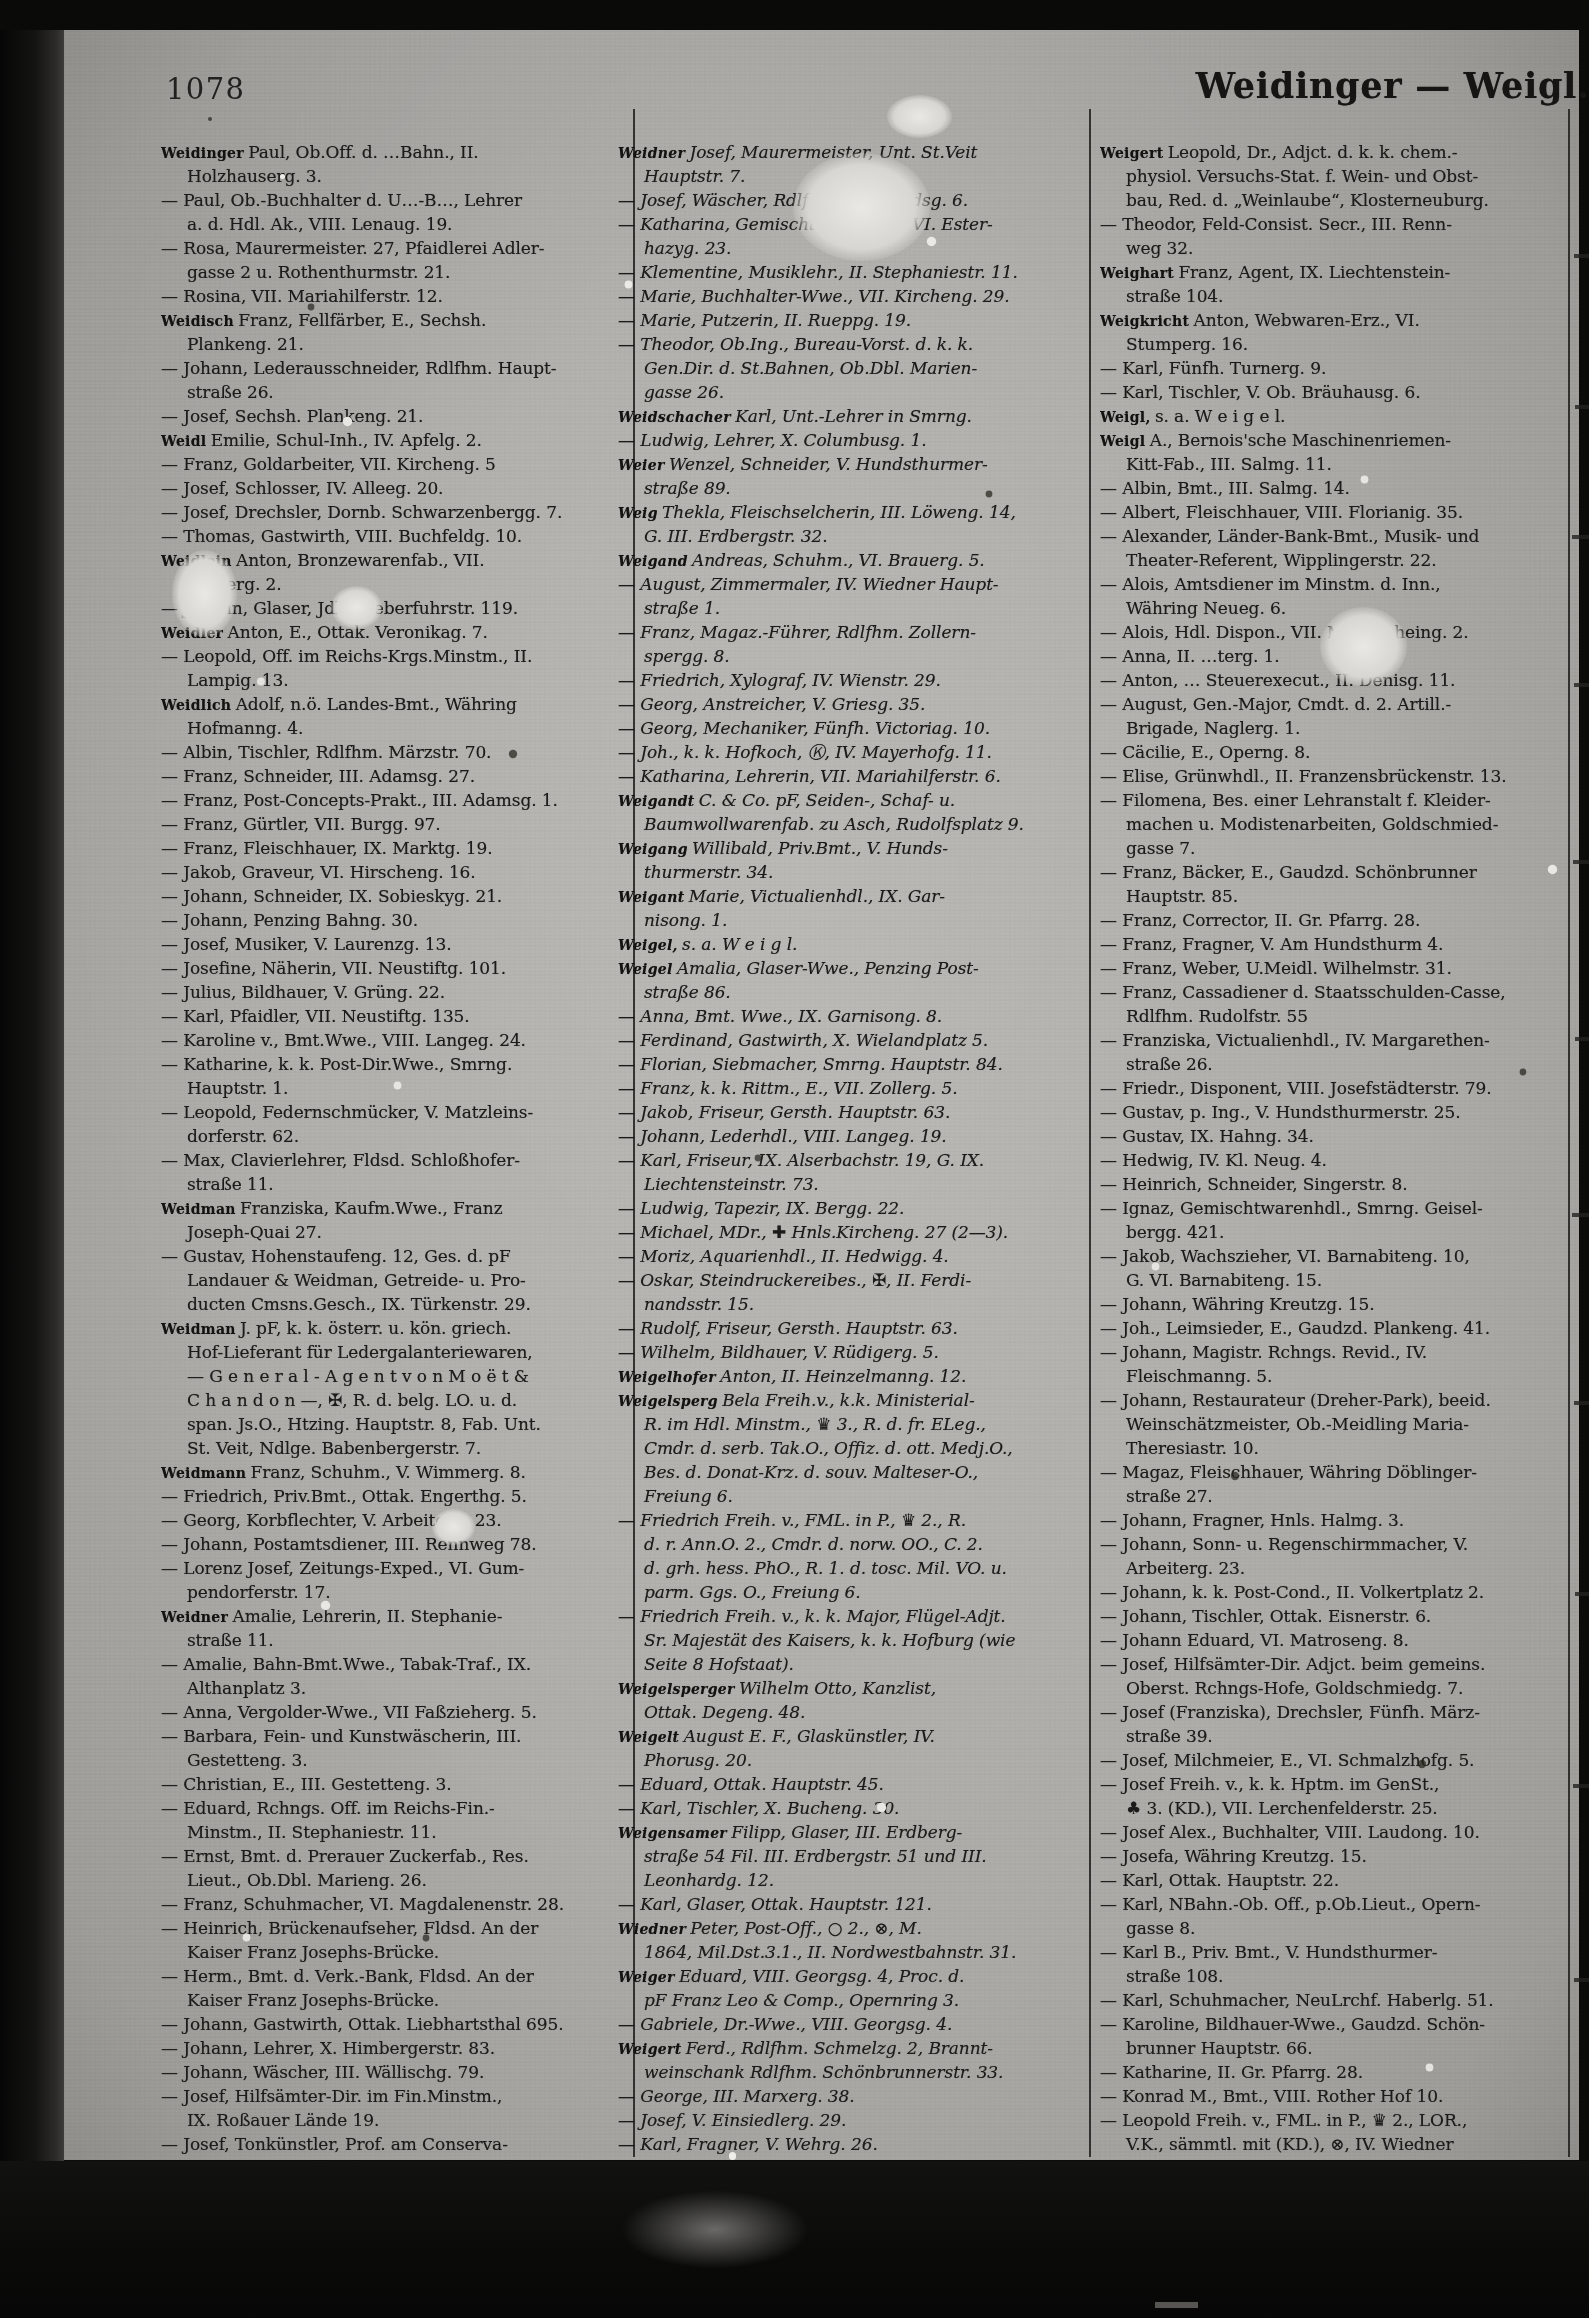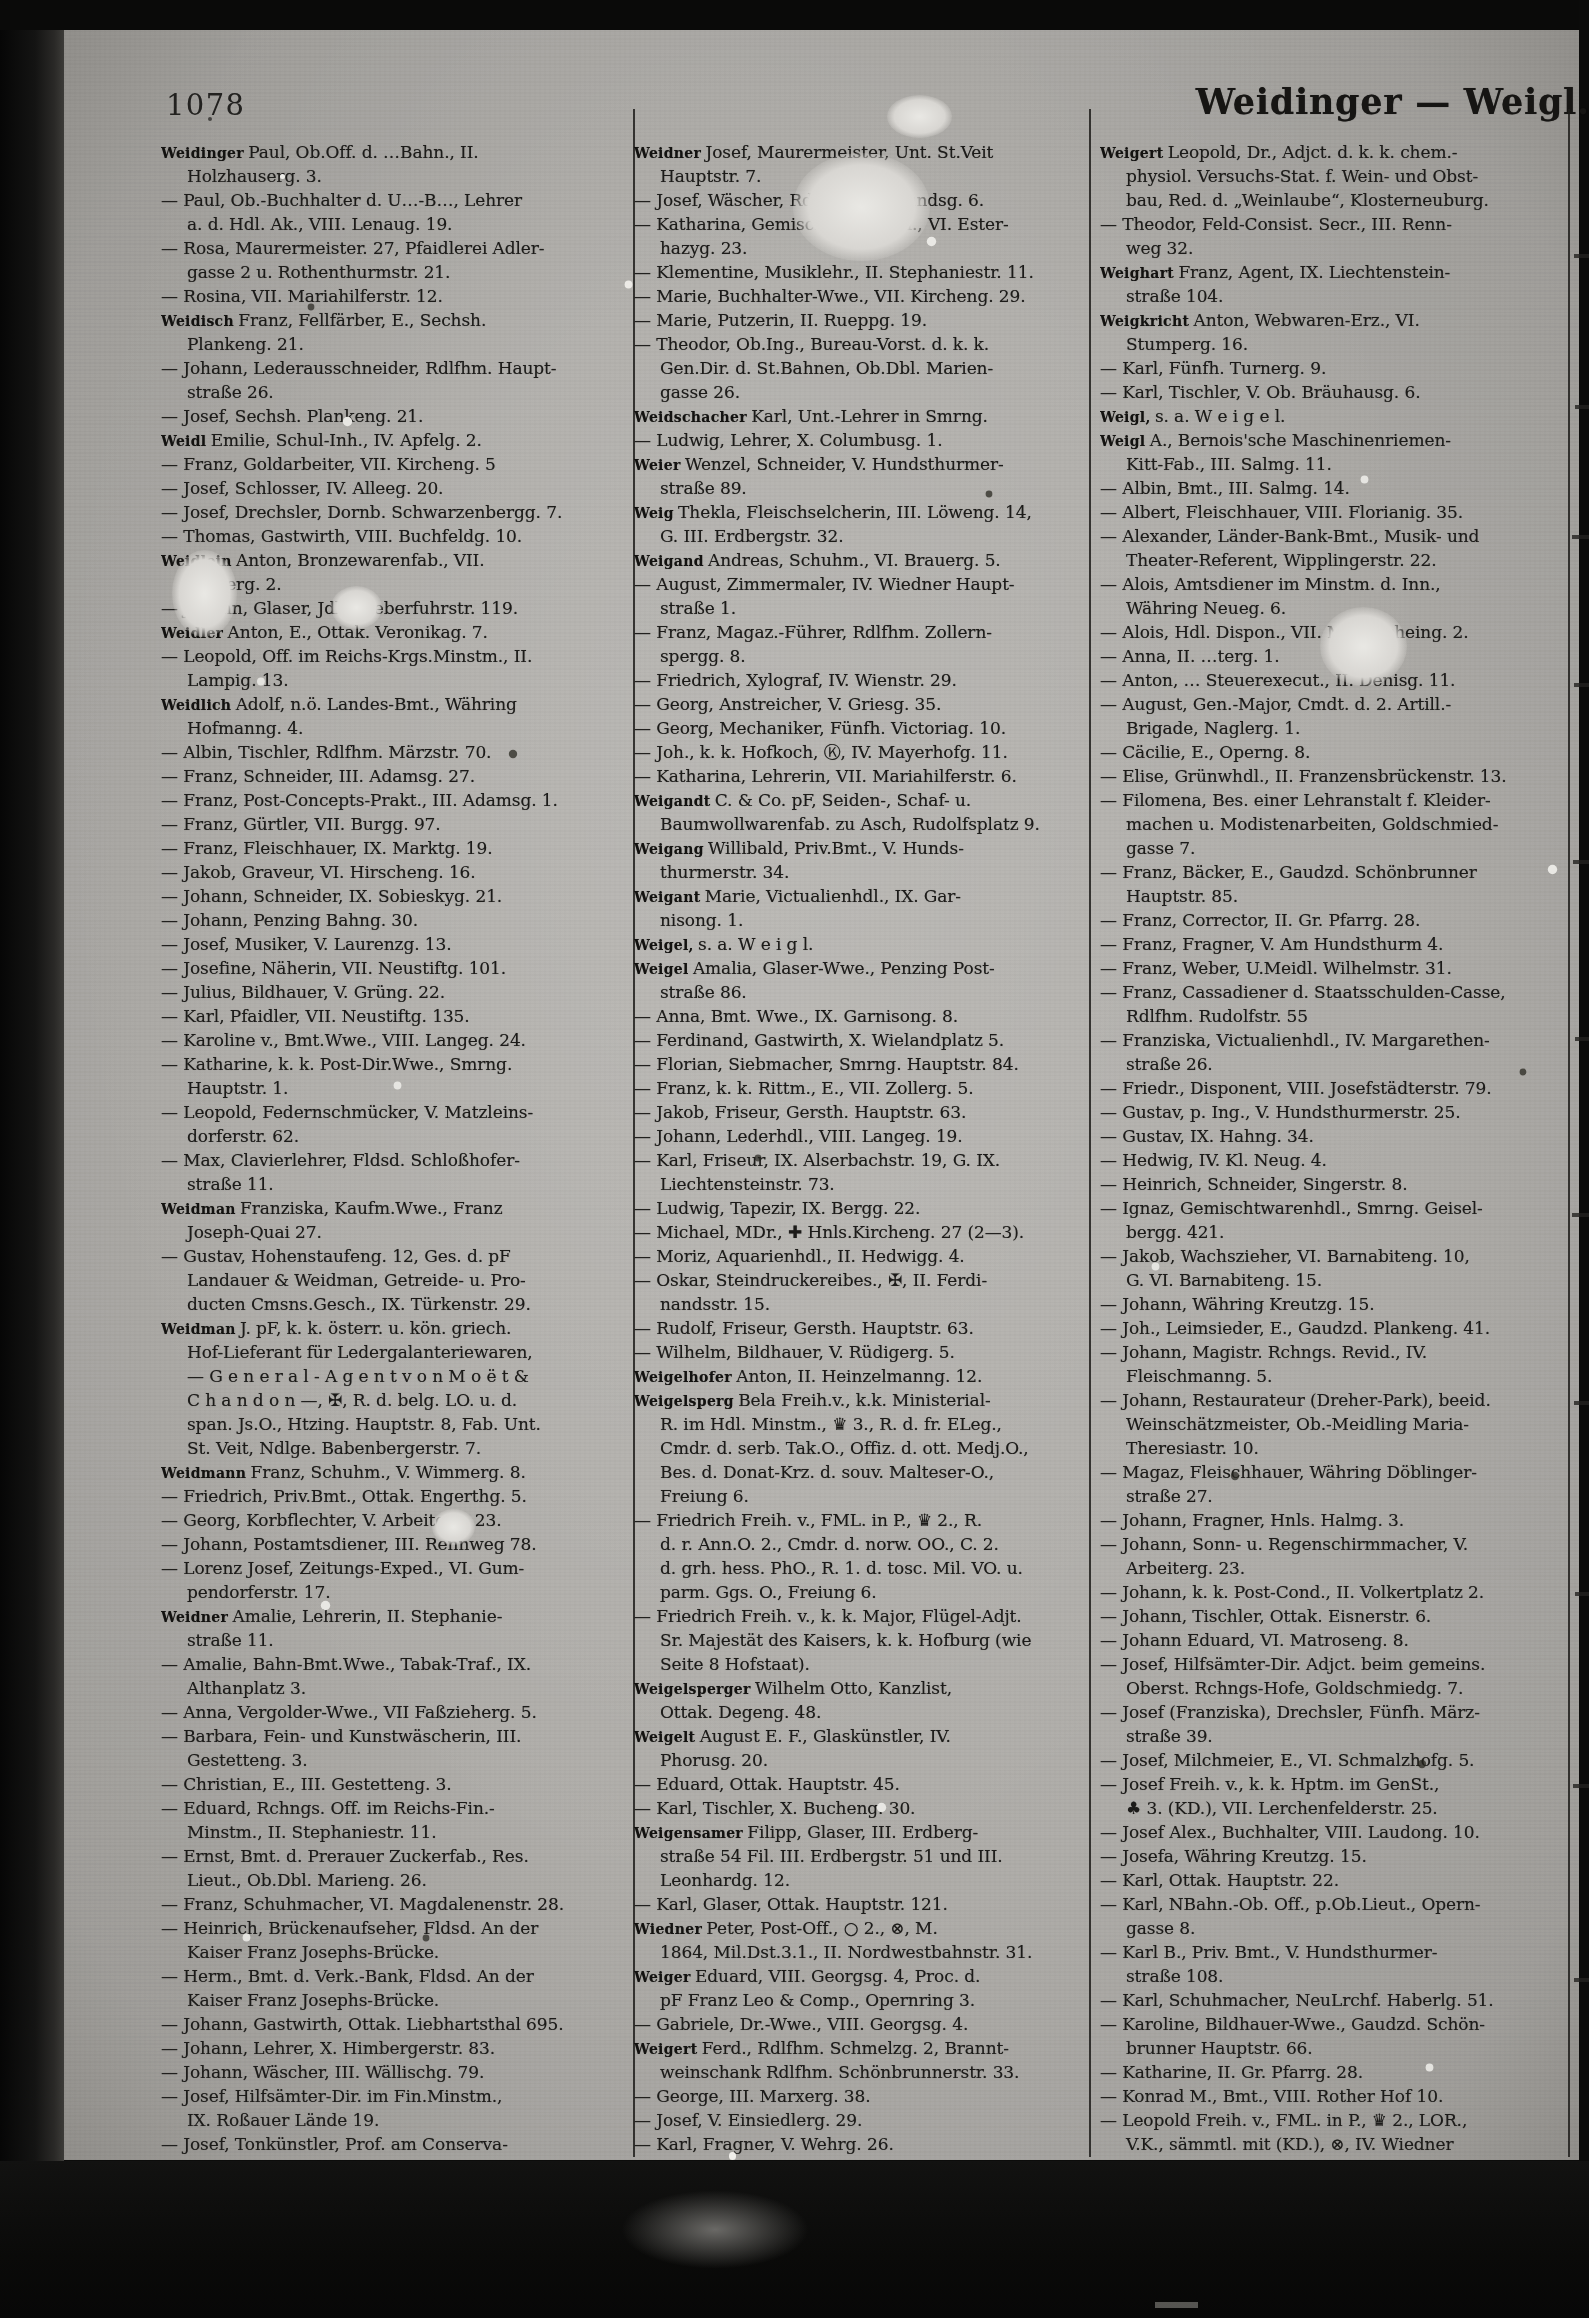--- a/index.html
+++ b/index.html
@@ -20,29 +20,29 @@
     position:absolute;left:64px;top:30px;width:1515px;height:2130px;
     background:
       radial-gradient(ellipse at 45% 35%, rgba(255,255,255,.10), rgba(0,0,0,0) 60%),
       radial-gradient(ellipse at 50% 50%, #b5b3af 0%, #aeaca8 55%, #9e9c98 88%, #8f8d89 100%);
     color:#1b1a18;
   }
   .texture{position:absolute;inset:0;pointer-events:none;opacity:.5;
     background:
       repeating-linear-gradient(0deg, rgba(0,0,0,.028) 0 1.4px, rgba(255,255,255,.02) 1.4px 3.6px),
       repeating-linear-gradient(90deg, rgba(0,0,0,.012) 0 2.2px, rgba(255,255,255,.015) 2.2px 5px);}
-  .pagehead{position:absolute;left:0;top:16px;width:100%;height:101px;padding-left:10px;}
+  .pagehead{position:absolute;left:0;top:0;width:100%;height:101px;padding-left:10px;}
   .page-number{position:absolute;left:102px;top:42px;font-size:29px;letter-spacing:1.4px;color:#22211f;}
   .page-title{position:absolute;left:97px;top:35px;width:1429px;text-align:right;
     font-size:35px;font-weight:700;letter-spacing:0.7px;color:#161513;
     text-shadow:0 0 0.7px rgba(0,0,0,.5);}
   
   .col{position:absolute;top:110px;height:2021px;overflow:hidden;white-space:nowrap;}
   #col0{left:97px;width:469px;}
-  #col1{left:570px;width:459px;}
+  #col1{left:554px;width:459px;font-style:italic;}
   #col2{left:1036px;width:468px;}
   .divider{position:absolute;top:79px;width:2.2px;height:2048px;background:#1e1d1b;opacity:.85;}
   #div0{left:569px;}
   #div1{left:1025px;}
   #div2{left:1504px;}
   .line{height:24px;line-height:24px;font-size:17px;letter-spacing:-0.1px;
     color:#1c1b19;text-shadow:0 0 0.7px rgba(20,20,18,.45);}
   .line.cont{padding-left:26px;}
   .hw{font-weight:700;font-size:14px;letter-spacing:0.3px;color:#131210;padding-right:4.3px;}
   

